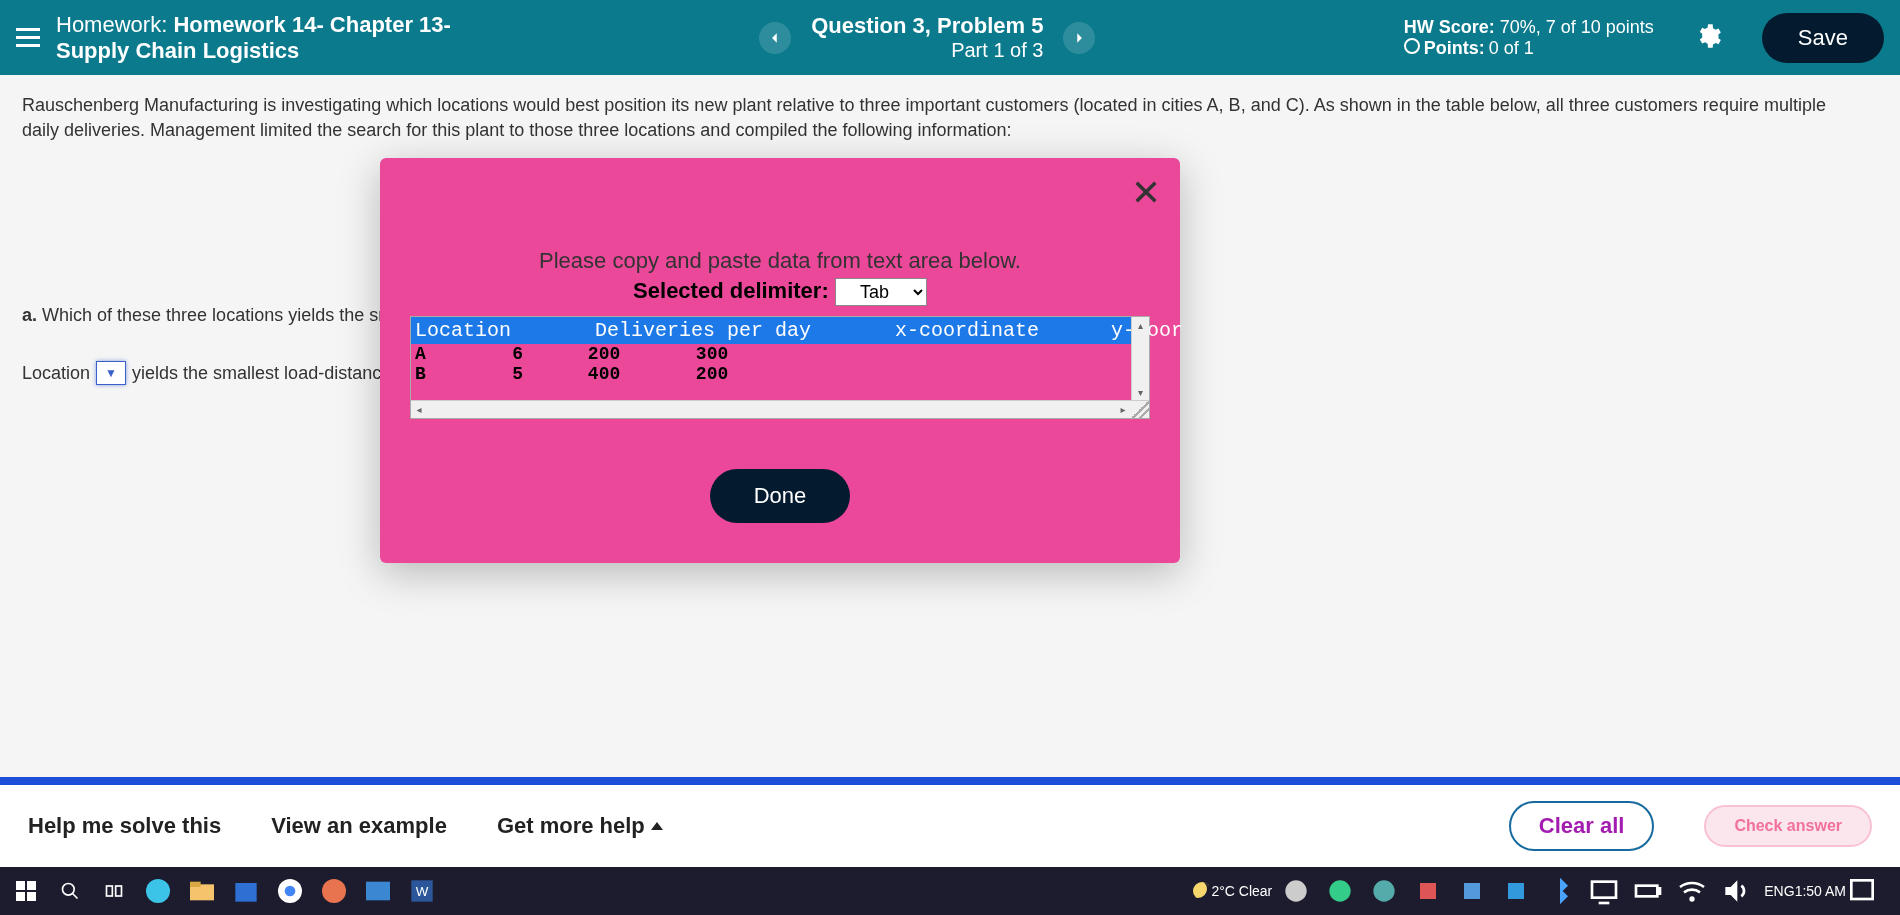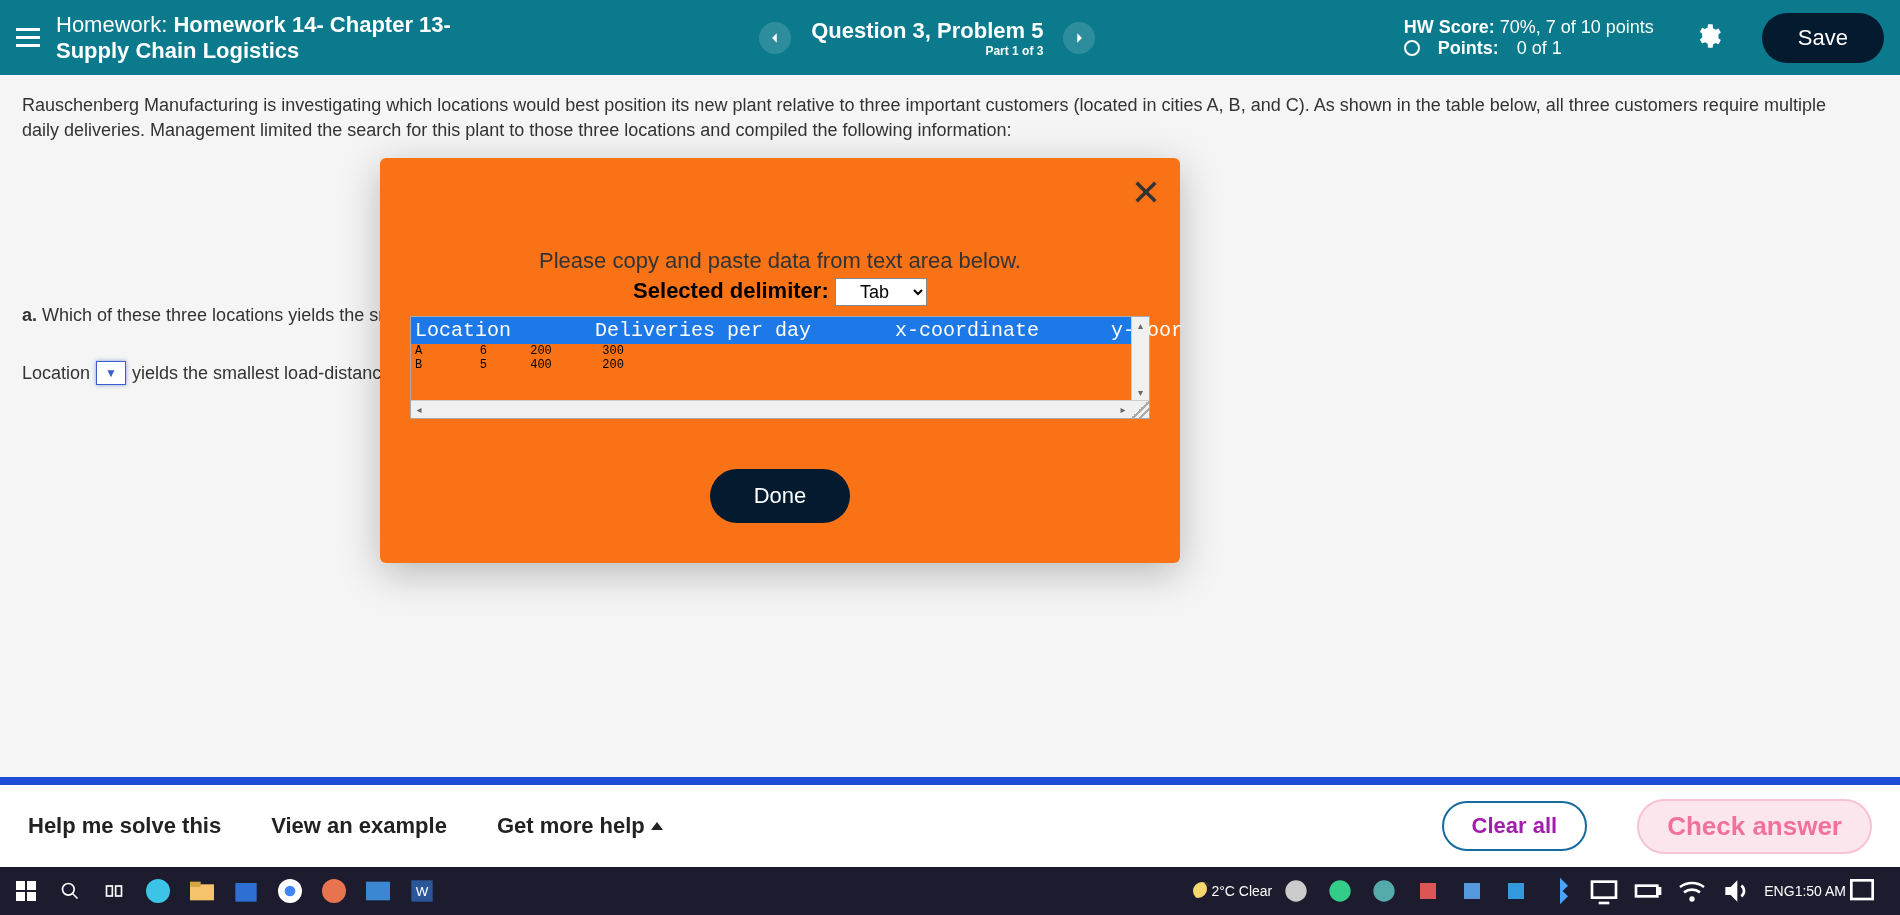--- a/index.html
+++ b/index.html
@@ -11,67 +11,67 @@
 .hamburger span { width: 24px; height: 3px; background: #fff; }
 .hw-title { flex: 0 0 auto; }
 .hw-title .line1 { font-size: 22px; }
 .hw-title .line1 .bold { font-weight: 700; }
 .hw-title .line2 { font-size: 22px; font-weight: 700; }
 .center-nav { flex: 1; display: flex; justify-content: center; align-items: center; gap: 20px; }
 .nav-btn { width: 32px; height: 32px; background: rgba(255,255,255,0.15); border-radius: 50%; display:flex; align-items:center; justify-content:center; cursor:pointer; }
 .nav-btn svg { width: 14px; height: 14px; fill: #fff; }
 .q-info { text-align: right; }
 .q-info .q-title { font-size: 22px; font-weight: 700; }
-.q-info .q-part { font-size: 12px; font-weight: bold; }
+.q-info .q-part { font-size: 20px; }
 .score-box { margin-left: auto; font-size: 18px; }
 .score-box .hw-score { font-weight: 400; }
 .score-box .hw-score b { font-weight: 700; }
-.score-box .pts { display: flex; align-items: center; gap: 18px; }
+.score-box .pts { display: flex; align-items: flex-start; gap: 4px; }
 .circle-o { width: 16px; height: 16px; border: 2px solid #fff; border-radius: 50%; display: inline-block; }
 .gear-wrap { margin: 0 40px 0 40px; cursor:pointer; }
 .gear-wrap svg { width: 28px; height: 28px; fill:#fff; }
 .save-btn { background: #041a2f; color:#fff; font-size: 22px; padding: 12px 36px; border-radius: 30px; cursor:pointer; }
 
 
 .content { padding: 18px 22px; color: #333; font-size: 18px; line-height: 1.4; height: calc(100% - 75px - 90px - 48px); overflow: hidden; }
 .problem-text { max-width: 1830px; }
 .part-a { margin-top: 160px; }
 .part-a .label { }
 .part-a .label b { font-weight: 700; }
 .loc-row { margin-top: 32px; display: flex; align-items: center; gap: 6px; }
 .loc-select { width: 30px; height: 24px; border: 1px solid #3a5fcc; background:#fff; display:flex; align-items:center; justify-content:center; font-size: 12px; color:#3a5fcc; box-shadow: 0 0 4px rgba(58,95,204,0.6); }
 
 
-.modal { position: absolute; left: 380px; top: 158px; width: 800px; background:#f97316; border-radius: 6px; box-shadow: 0 10px 40px rgba(0,0,0,0.25); padding: 0; }
+.modal { position: absolute; left: 380px; top: 158px; width: 800px; background:#ec4899; border-radius: 6px; box-shadow: 0 10px 40px rgba(0,0,0,0.25); padding: 0; }
 .x-close { position: absolute; top: 20px; right: 20px; cursor: pointer; }
 .x-close svg { width: 28px; height: 28px; stroke:#333; stroke-width:3; }
 .modal-inner { padding: 90px 30px 40px; text-align: center; }
 .copy-instr { font-size: 22px; color:#333; }
 .delim-row { font-size: 22px; margin-top: 4px; }
 .delim-row b { font-weight: 700; }
 .delim-select { font-size: 18px; border:1px solid #888; padding: 2px 20px; background: #fff; }
 .data-box { margin-top: 10px; border: 1px solid #aaa; position: relative; }
 .data-header { background: #1d78e8; color:#fff; font-family: "Consolas","Courier New",monospace; font-size: 20px; text-align: left; padding: 2px 4px; white-space: pre; }
-.data-body { font-family: "Consolas","Courier New",monospace; font-size: 12px; text-align:left; white-space: pre; height: 56px; overflow: hidden; padding: 0 4px; }
+.data-body { font-family: "Consolas","Courier New",monospace; font-size: 18px; text-align:left; white-space: pre; height: 56px; overflow: hidden; padding: 0 4px; font-weight: bold; }
 .data-box .vscroll { position:absolute; right:0; top:0; bottom:18px; width:18px; background:#f0f0f0; border-left:1px solid #ccc; }
 .data-box .vscroll .arrow-up, .data-box .vscroll .arrow-down { height:16px; display:flex; align-items:center; justify-content:center; font-size:10px; color:#666; }
 .data-box .vscroll .arrow-down { position:absolute; bottom:0; left:0; right:0; }
 .data-box .hscroll { height:18px; background:#f0f0f0; border-top:1px solid #ccc; display:flex; align-items:center; }
 .data-box .hscroll .arrow-left, .data-box .hscroll .arrow-right { width:16px; text-align:center; font-size:10px; color:#666; }
 .data-box .hscroll .arrow-right { margin-left: auto; margin-right:18px; }
 .data-box .hscroll .resize { position:absolute; right:0; bottom:0; width:18px; height:18px; background:linear-gradient(135deg, transparent 50%, #aaa 50%, #aaa 60%, transparent 60%, transparent 70%, #aaa 70%, #aaa 80%, transparent 80%); }
 .done-btn { margin-top: 50px; display:inline-block; background:#041a2f; color:#fff; font-size:22px; padding: 14px 44px; border-radius: 30px; cursor:pointer; }
 
 
 .footer { position:absolute; left:0; right:0; bottom:48px; height:90px; background:#fff; border-top: 8px solid #1d4ed8; display:flex; align-items:center; padding: 0 28px; gap: 50px; }
 .footer-link { font-size: 22px; font-weight: 700; color:#222; cursor:pointer; }
 .footer-link.help-more { display:flex; align-items:center; gap:6px; }
 .footer-link.help-more .caret-up { width:0; height:0; border-left:6px solid transparent; border-right:6px solid transparent; border-bottom:8px solid #222; }
 .clear-all { margin-left:auto; font-size: 22px; font-weight:700; color:#a21caf; border:2px solid #166a9e; border-radius:30px; padding:10px 28px; cursor:pointer; }
-.check-ans { font-size: 26px; font-weight:700; color:#f06292; border:2px solid #f8bbd0; border-radius:30px; padding:10px 28px; background:#fce4ec; cursor:pointer; opacity:0.9; }
+.check-ans { font-size: 16px; font-weight:700; color:#f06292; border:2px solid #f8bbd0; border-radius:30px; padding:10px 28px; background:#fce4ec; cursor:pointer; opacity:0.9; }
 
 
 .taskbar { position:absolute; left:0; right:0; bottom:0; height:48px; background:#1c1c2e; display:flex; align-items:center; padding:0 10px; color:#fff; font-size:14px; }
 .taskbar .tb-icon { width:32px; height:32px; margin-right:12px; display:flex; align-items:center; justify-content:center; }
 .taskbar .spacer { flex:1; }
 .taskbar .weather { display:flex; align-items:center; margin-right:8px;padding-left:12px; }
 .taskbar .tray { display:flex; align-items:center; gap:0; }
 .win-logo { display:grid; grid-template-columns: 9px 9px; grid-template-rows: 9px 9px; gap:2px; }
 .win-logo span { background:#fff; }
 .moon { width:18px; height:18px; border-radius:50%; background: radial-gradient(circle at 30% 30%, #f5d76e 60%, transparent 61%); box-shadow: inset -4px -2px 0 0 #1c1c2e; }

